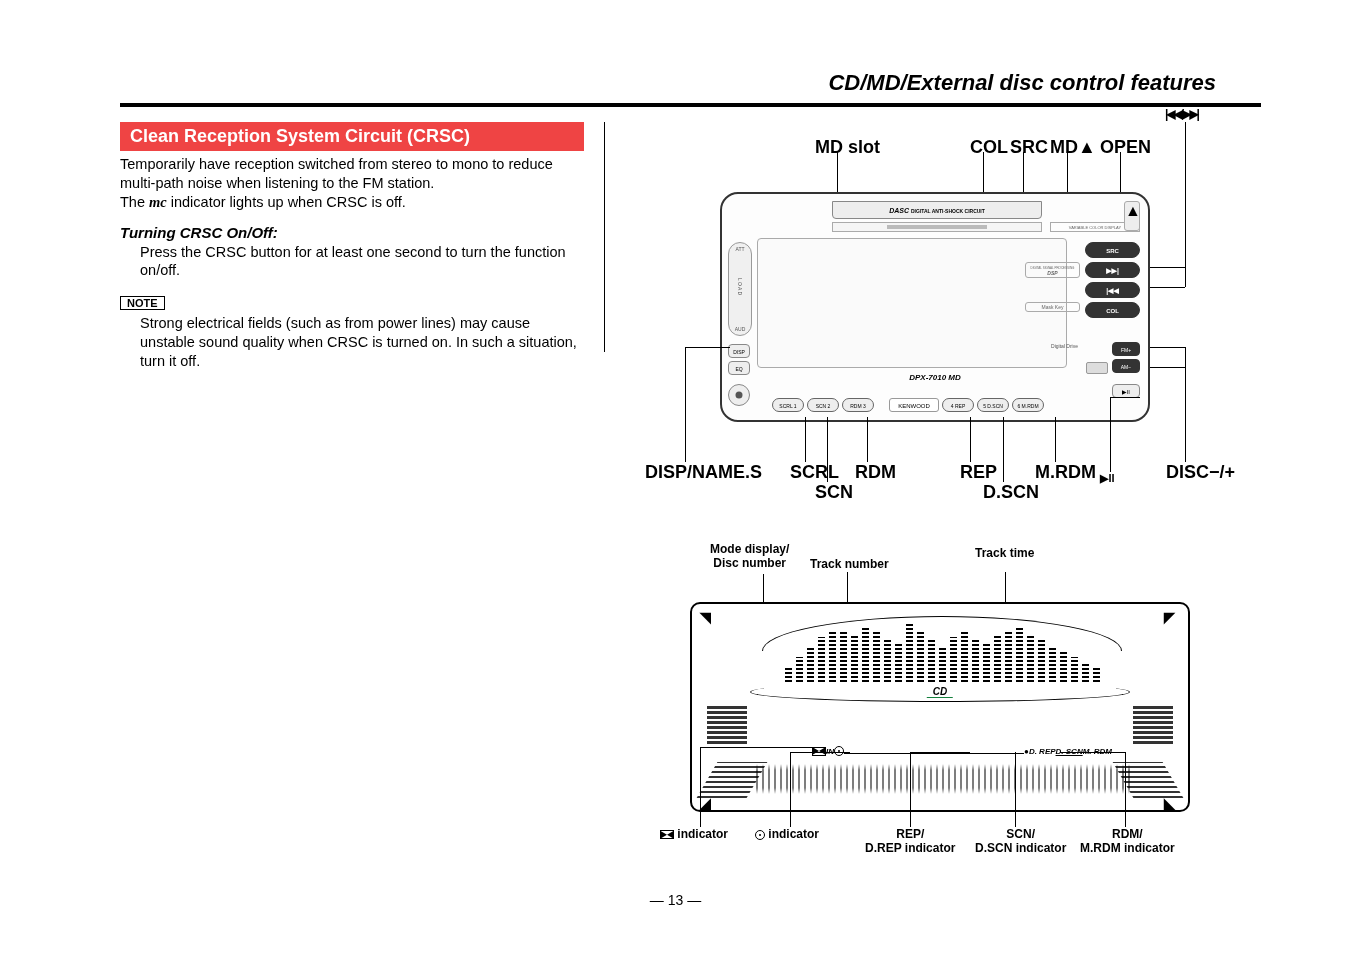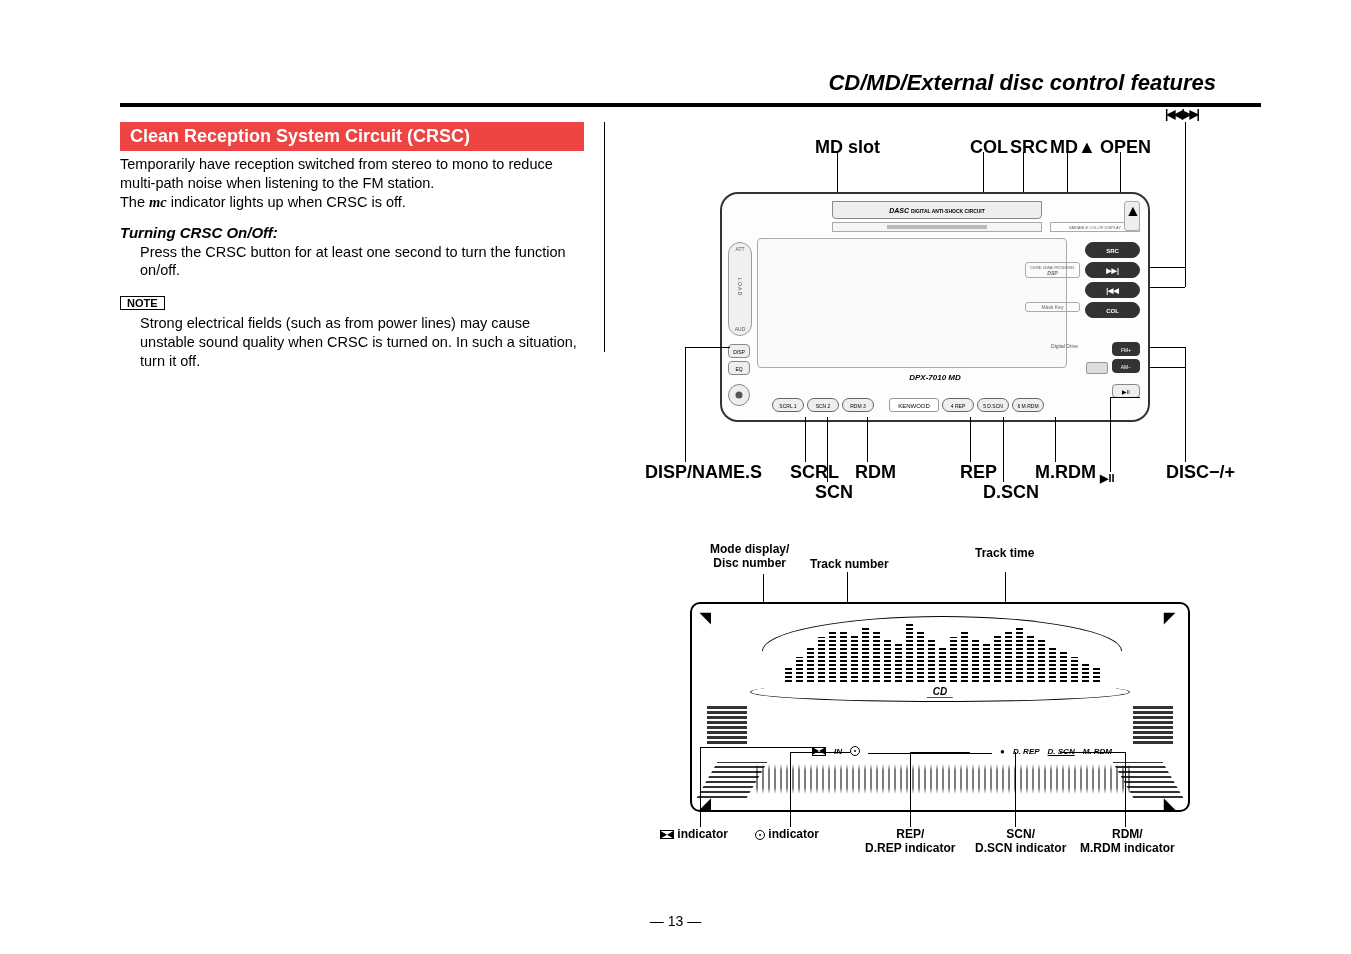--- a/index.html
+++ b/index.html
@@ -448,21 +448,21 @@
     .eq-right { right: 15px; }
     .indicator-row {
       position: absolute;
       top: 142px;
       left: 120px;
       width: 300px;
       font-size: 8px;
       font-weight: bold;
       font-style: italic;
       display: flex;
-      gap: 8px;
+      gap: 0;
       align-items: center;
     }
     .ind-item { white-space: nowrap; }
     .ind-dot { font-size: 8px; }
     .dolby-icon {
       display: inline-block;
       width: 14px;
       height: 9px;
       border: 1px solid #000;
       position: relative;
@@ -521,21 +521,21 @@
     .lcd-callout {
       position: absolute;
       font-size: 12px;
       font-weight: bold;
       line-height: 1.2;
       text-align: center;
     }
 
     .page-num {
       position: absolute;
-      bottom: 25px;
+      bottom: 46px;
       left: 50%;
       transform: translateX(-50%);
       font-size: 14px;
     }
     .top-arc {
       position: absolute;
       top: 12px;
       left: 70px;
       width: 360px;
       height: 70px;

